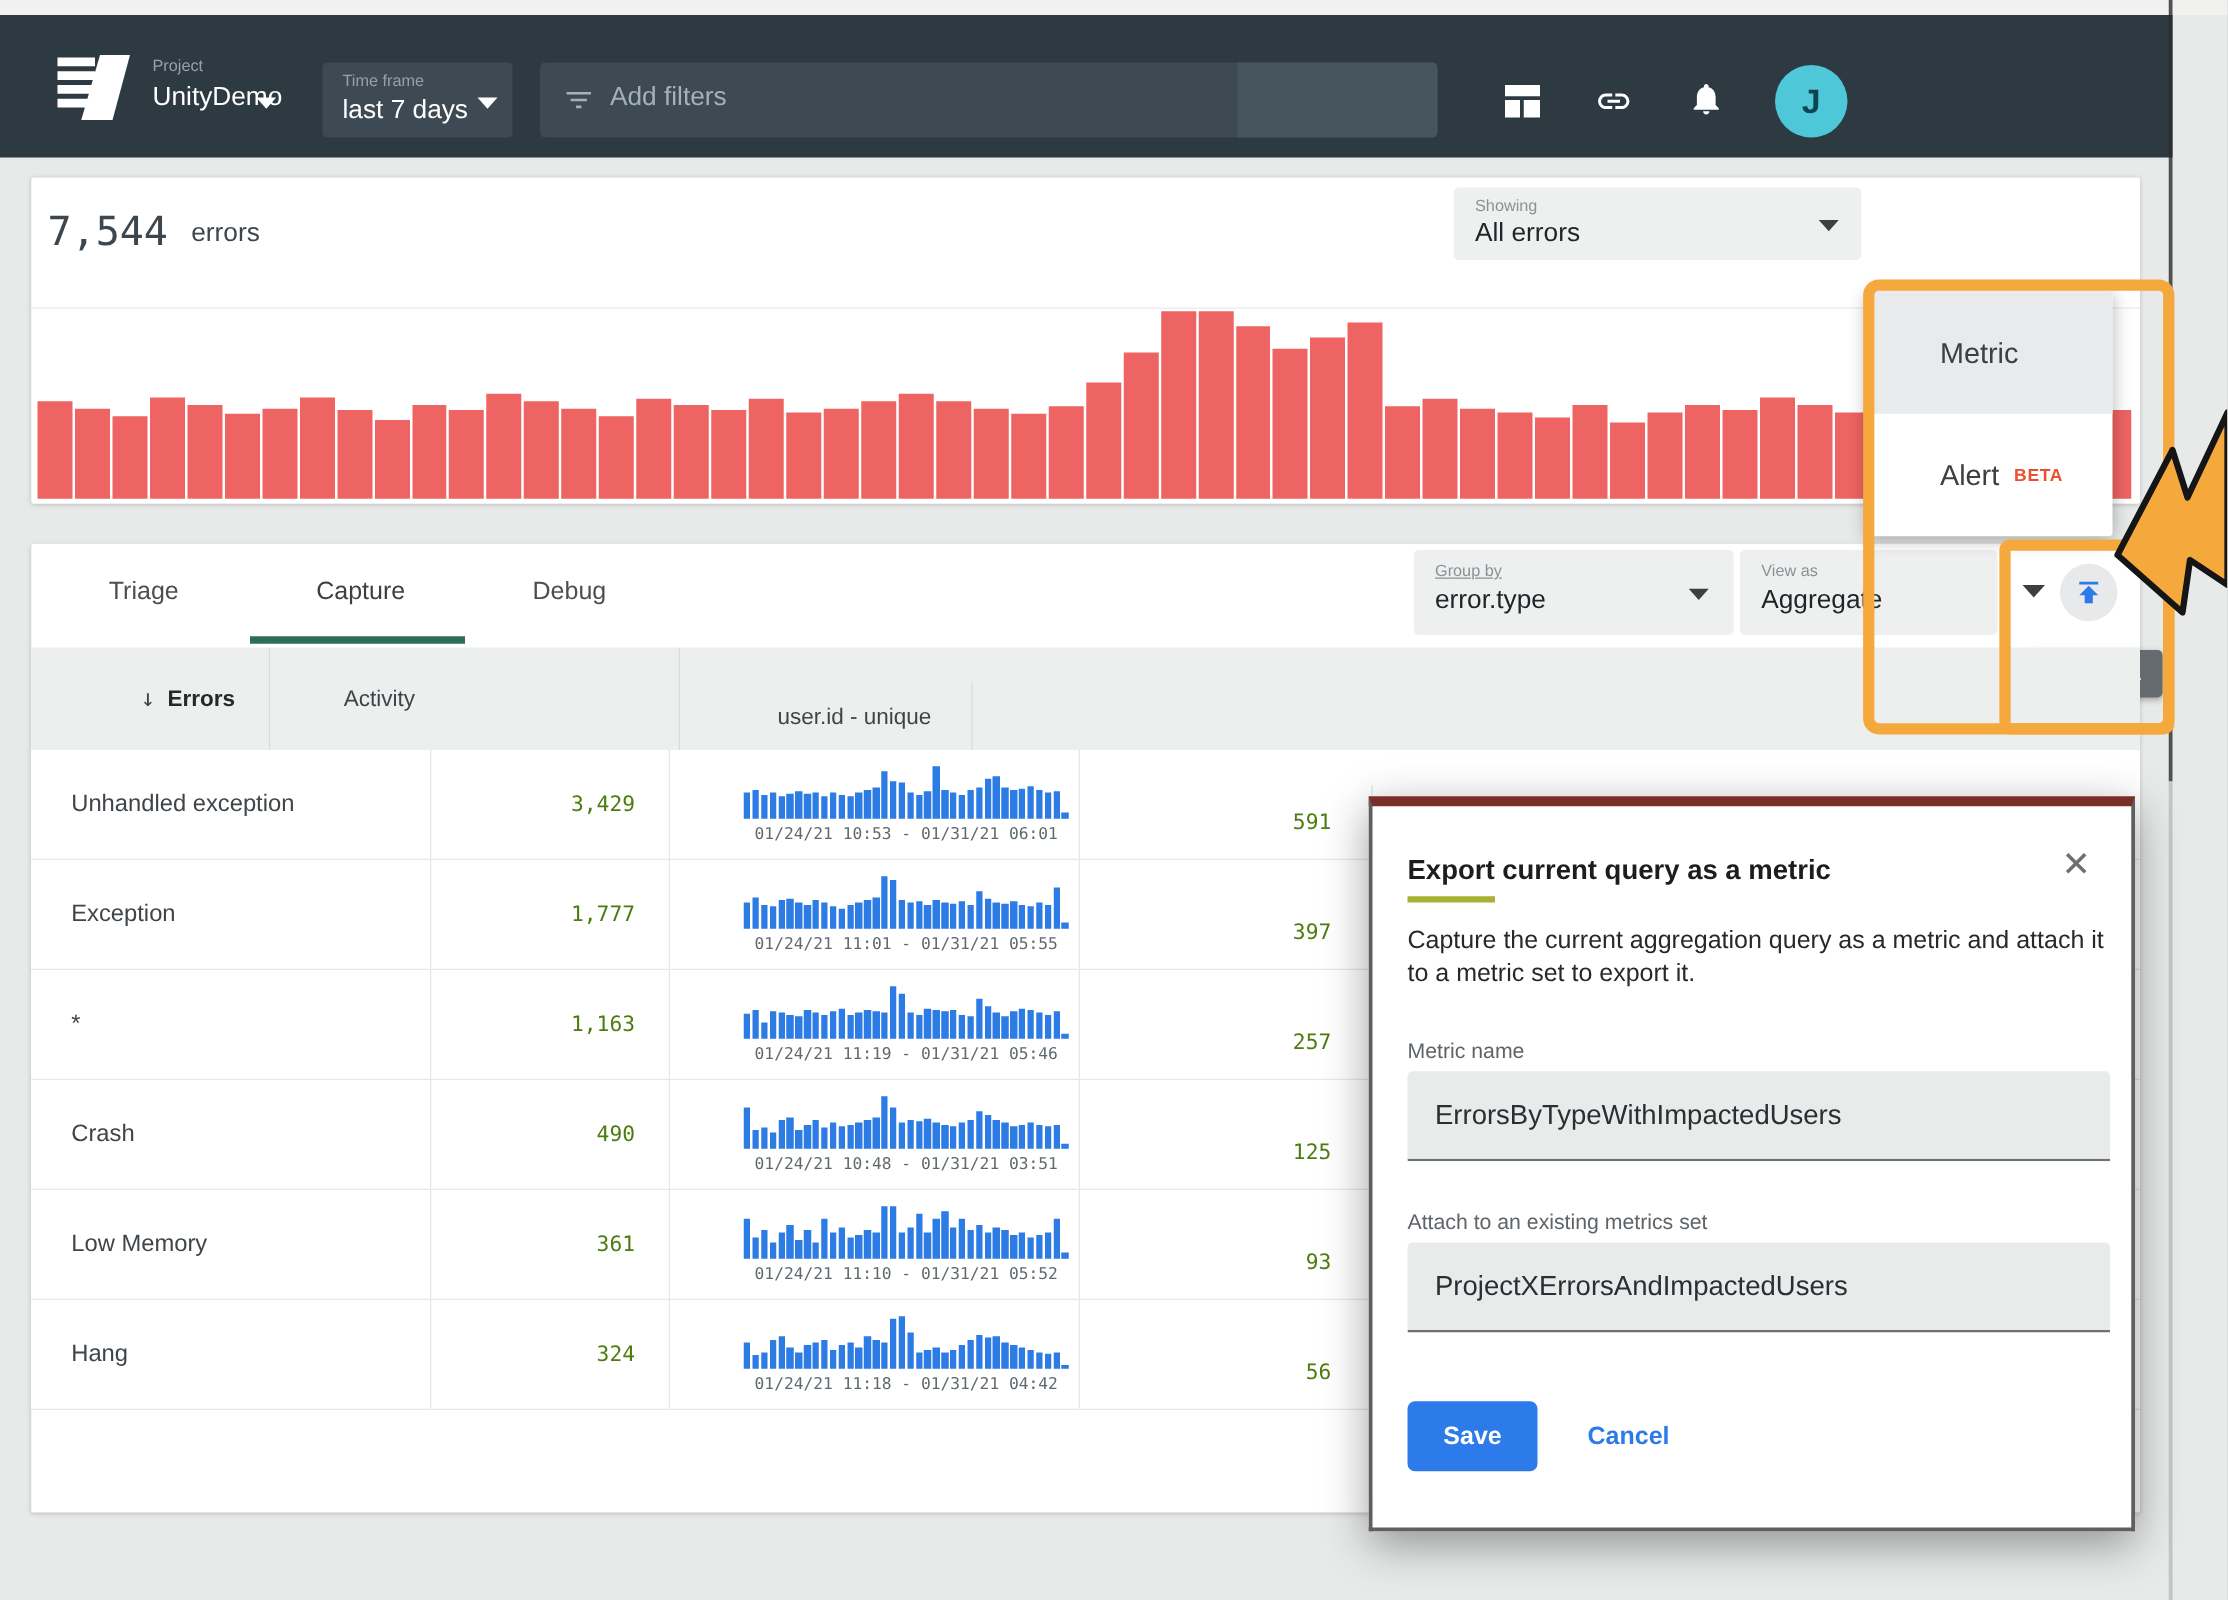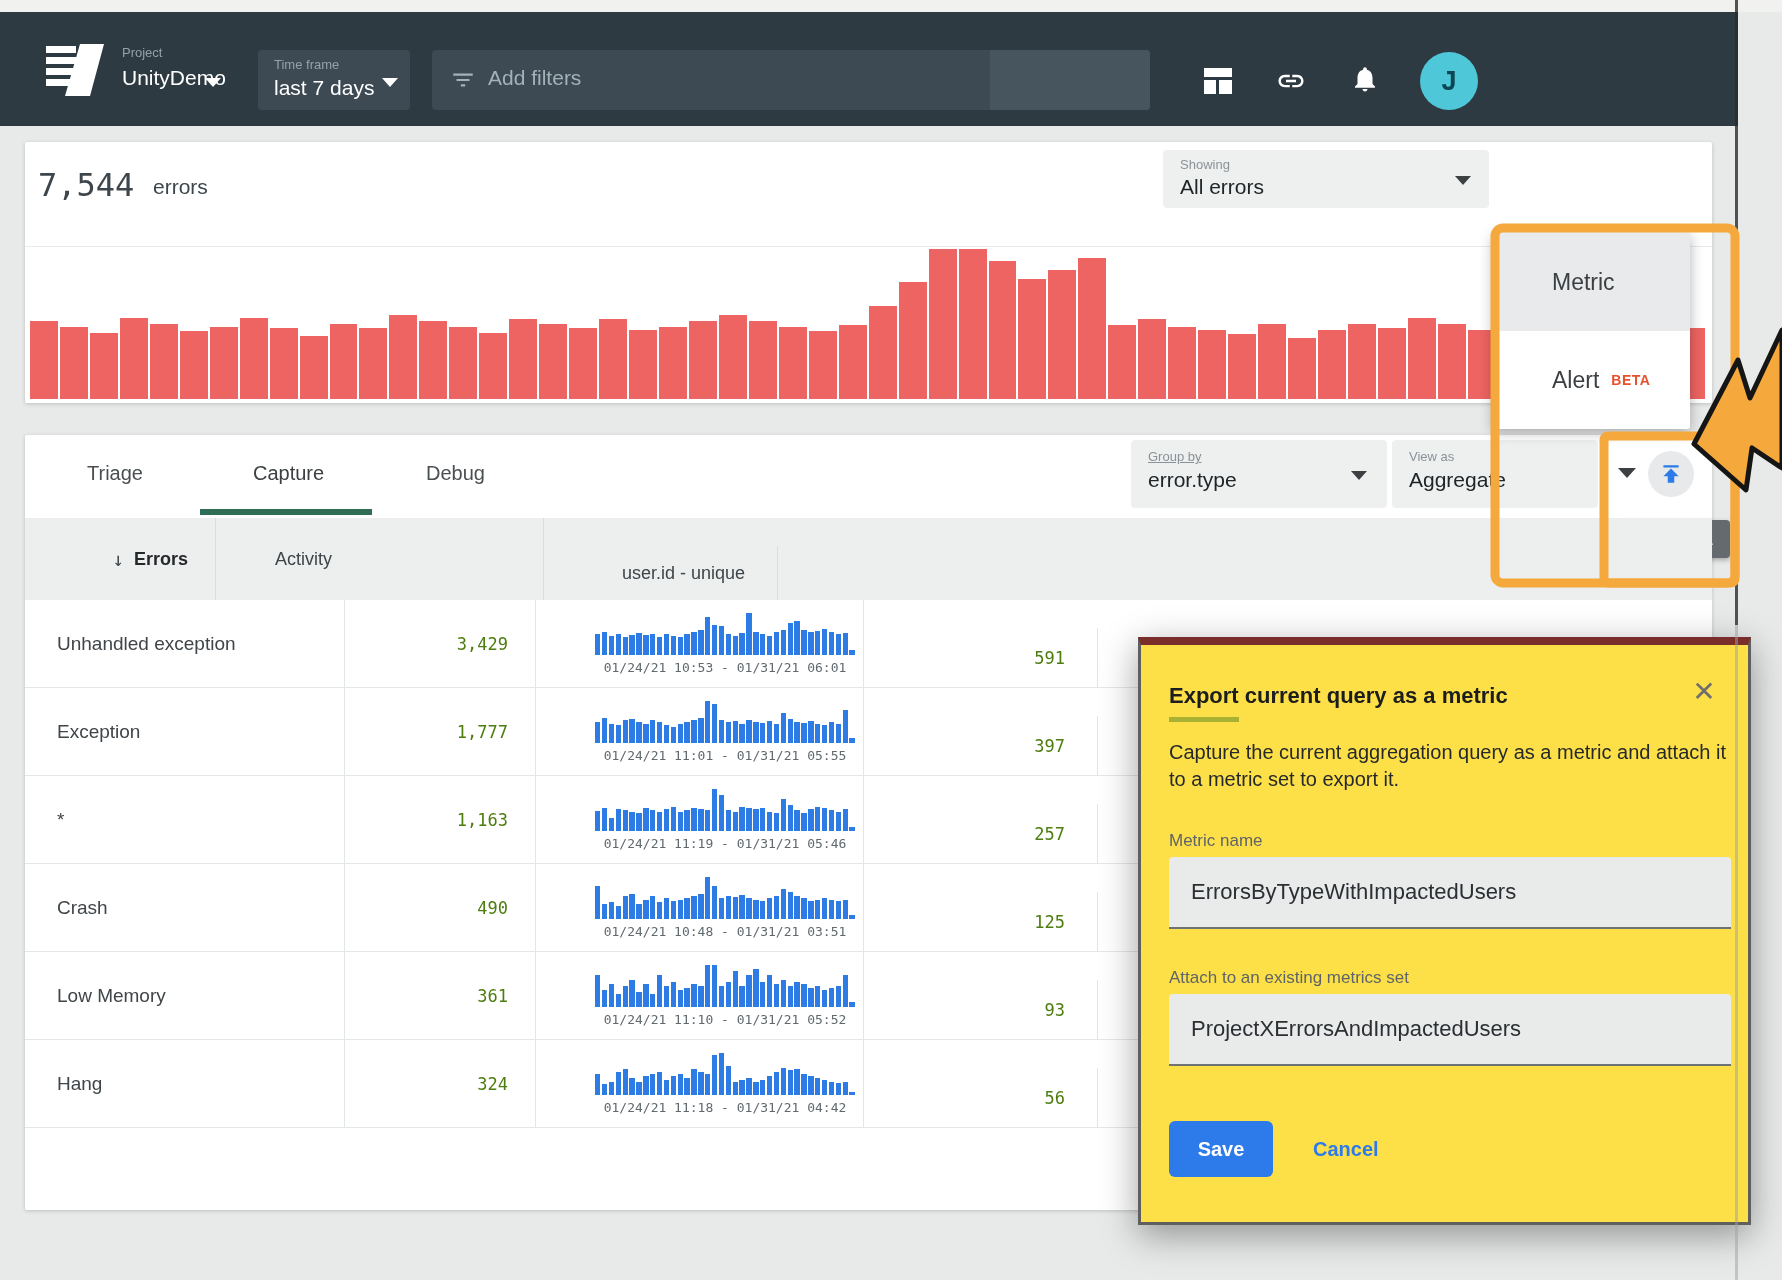--- a/index.html
+++ b/index.html
@@ -67,21 +67,21 @@
   .tooltip{left:1597px;top:85px;width:108px;height:38px;background:#646a6e;border-radius:4px;color:#fff;font-size:15px;
            display:flex;align-items:center;justify-content:center;box-shadow:0 2px 5px rgba(0,0,0,.3);}
 
   
   .popup{left:1493px;top:233px;width:197px;height:196px;background:#fff;border-radius:3px;box-shadow:0 3px 14px rgba(0,0,0,.3);}
   .popup-item{height:98px;display:flex;align-items:center;padding-left:59px;font-size:23px;color:#3c4043;}
   .popup-item.hover{background:#e9eaeb;}
   .beta{color:#e8512e;font-size:14px;font-weight:bold;margin-left:12px;letter-spacing:.5px;}
 
   
-  .modal{left:1138px;top:637px;width:613px;height:588px;background:#fde047;box-sizing:border-box;
+  .modal{left:1095px;top:637px;width:613px;height:588px;background:#ffffff;box-sizing:border-box;
          border:3px solid #5f5f5f;border-top:8px solid #7b2d2a;box-shadow:0 10px 34px rgba(0,0,0,.38);}
   .modal-title{left:28px;top:38px;color:#1b1d1f;font-size:22px;font-weight:bold;}
   .modal-close{left:548px;top:32px;width:30px;height:30px;color:#6f6f6f;font-size:28px;line-height:30px;text-align:center;}
   .modal-rule{left:28px;top:72px;width:70px;height:5px;background:#a9b134;}
   .modal-body{left:28px;top:94px;width:565px;color:#26292c;font-size:20px;line-height:27px;}
   .field-label{color:#5f6468;font-size:17px;}
   .field{background:#e9eaea;border-bottom:2px solid #6d7275;border-radius:4px 4px 0 0;box-sizing:border-box;
          display:flex;align-items:center;padding-left:22px;color:#2b2f33;font-size:22px;}
   .btn-save{left:28px;top:476px;width:104px;height:56px;background:#2d7bea;border-radius:6px;color:#fff;
             font-size:20px;font-weight:bold;display:flex;align-items:center;justify-content:center;}

